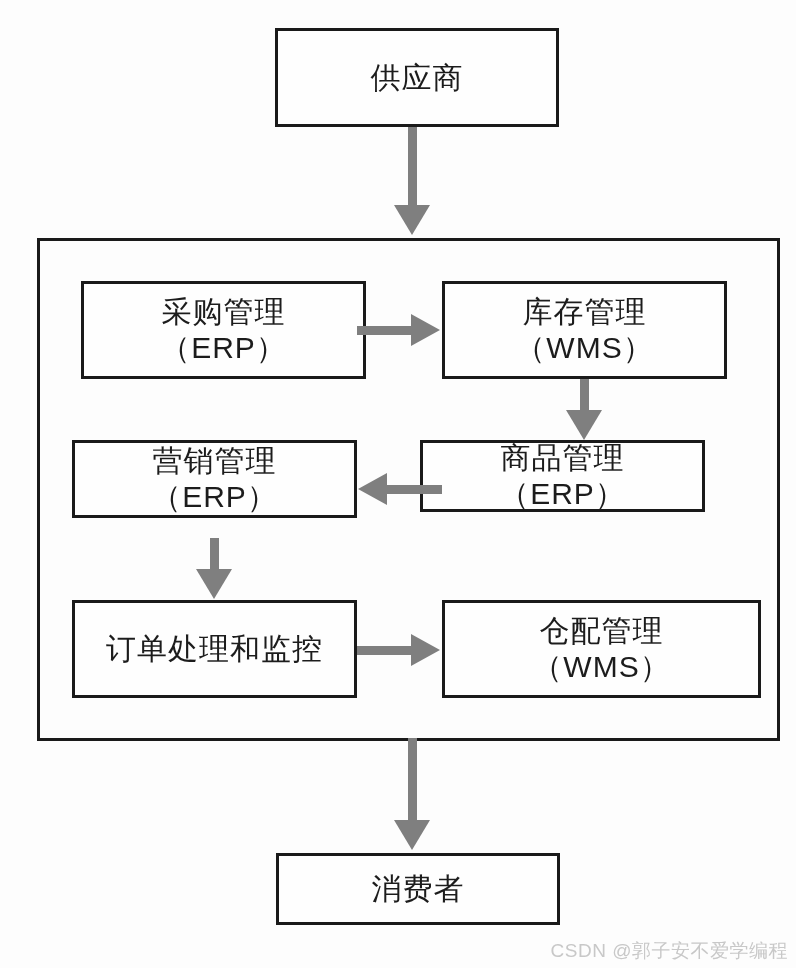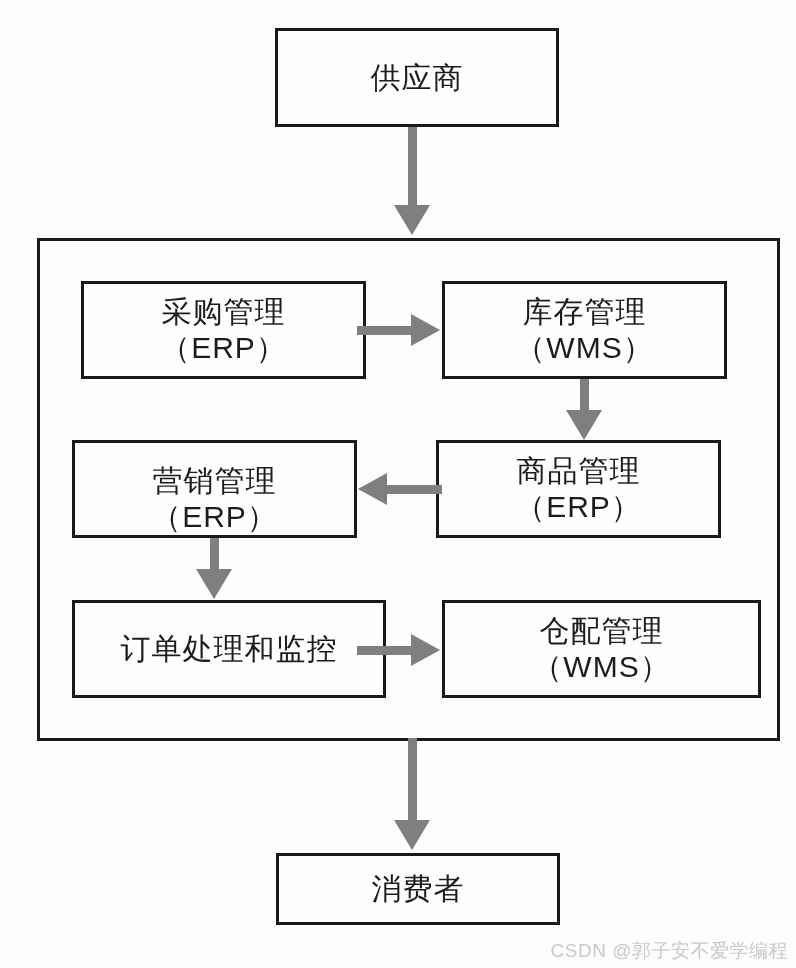--- a/index.html
+++ b/index.html
@@ -97,40 +97,40 @@
   <div class="arrow">
     <div class="shaft-h" style="left:357px; top:326px; width:56px;"></div>
     <div class="head-right" style="left:411px; top:314px;"></div>
   </div>
 
   <div class="arrow">
     <div class="shaft-v" style="left:580px; top:379px; height:34px;"></div>
     <div class="head-down" style="left:566px; top:410px;"></div>
   </div>
 
-  <div class="node" style="left:72px; top:440px; width:285px; height:98px;justify-content:flex-end;">
+  <div class="node" style="left:72px; top:440px; width:285px; height:78px;">
     <span>营销管理</span>
     <span>（ERP）</span>
   </div>
-  <div class="node" style="left:436px; top:440px; width:285px; height:98px;">
+  <div class="node" style="left:420px; top:440px; width:285px; height:72px;">
     <span>商品管理</span>
     <span>（ERP）</span>
   </div>
 
   <div class="arrow">
     <div class="shaft-h" style="left:386px; top:485px; width:56px;"></div>
     <div class="head-left" style="left:358px; top:473px;"></div>
   </div>
 
   <div class="arrow">
     <div class="shaft-v" style="left:210px; top:538px; height:34px;"></div>
     <div class="head-down" style="left:196px; top:569px;"></div>
   </div>
 
-  <div class="node" style="left:72px; top:600px; width:314px; height:98px;">
+  <div class="node" style="left:72px; top:600px; width:285px; height:98px;">
     <span>订单处理和监控</span>
   </div>
   <div class="node" style="left:442px; top:600px; width:319px; height:98px;">
     <span>仓配管理</span>
     <span>（WMS）</span>
   </div>
 
   <div class="arrow">
     <div class="shaft-h" style="left:357px; top:646px; width:56px;"></div>
     <div class="head-right" style="left:411px; top:634px;"></div>

